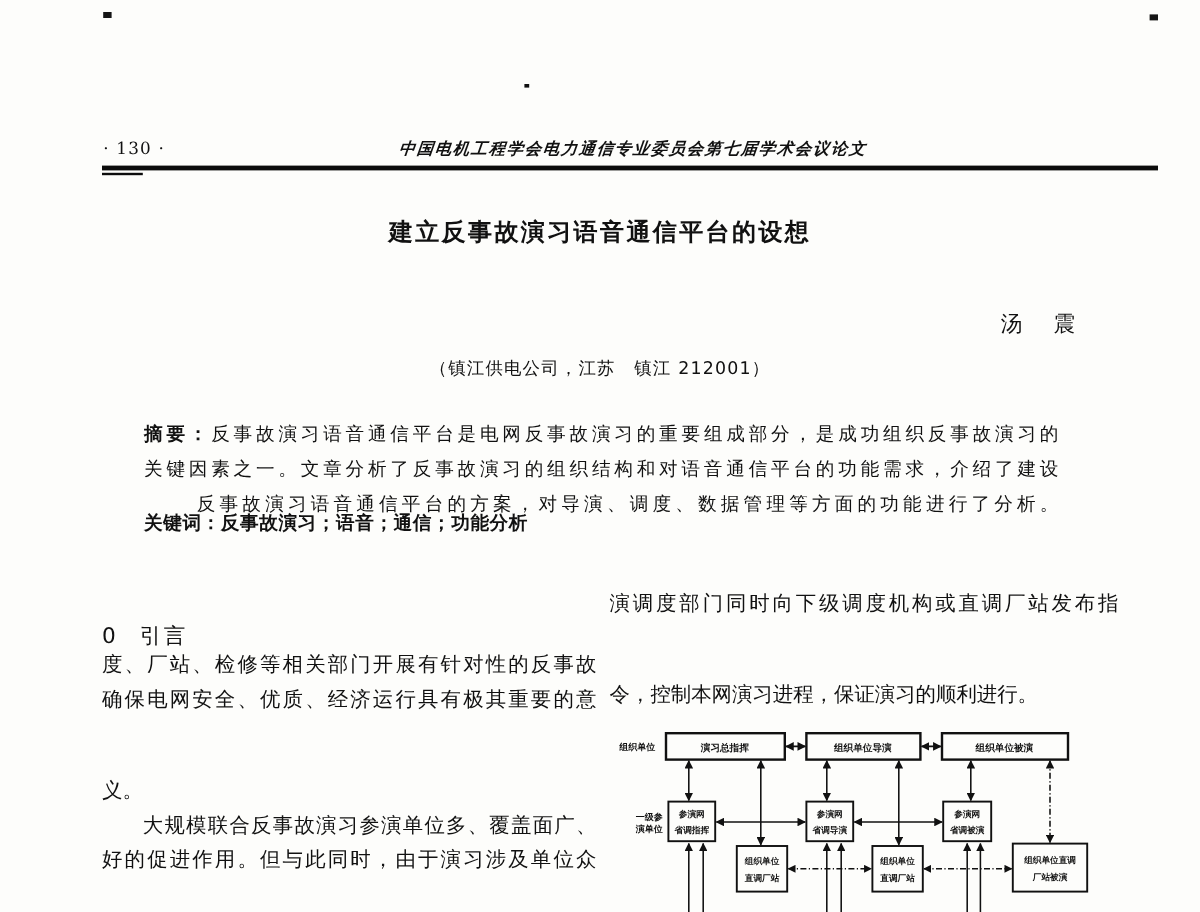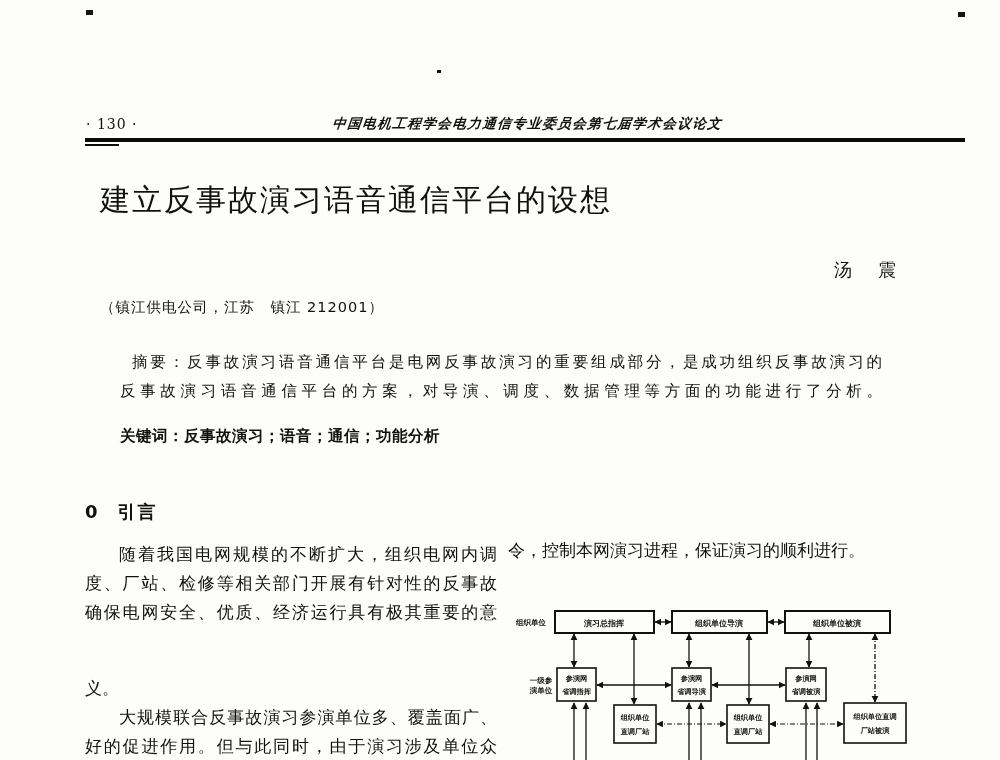--- a/index.html
+++ b/index.html
@@ -12,31 +12,31 @@
   .abs{position:absolute;}
   
   .page-num{left:86px;top:116px;font-size:14px;font-family:"DejaVu Serif",serif;letter-spacing:1px;}
   .header-line{left:240px;top:115px;width:575px;text-align:center;font-size:13.5px;
     font-weight:bold;font-style:italic;letter-spacing:1.5px;transform:skewX(-6deg);}
   .rule{left:85px;top:138px;width:880px;height:4px;background:#0c0c0c;}
   .rule2{left:85px;top:144px;width:34px;height:2px;background:#0c0c0c;}
   .speck{width:7px;height:5px;background:#151515;}
   .dot-artifact{left:437px;top:70px;width:4px;height:3px;background:#101010;}
   
-  .title{left:100px;top:180px;width:800px;text-align:left;font-size:30px;font-weight:normal;letter-spacing:2px;}
+  .title{left:100px;top:180px;width:800px;text-align:center;font-size:20px;font-weight:bold;letter-spacing:2px;}
   .author{left:100px;top:258px;width:800px;text-align:right;font-size:18px;letter-spacing:4px;}
-  .affil{left:100px;top:298px;width:800px;font-size:14.5px;letter-spacing:1px;}
+  .affil{left:100px;top:298px;width:800px;text-align:center;font-size:14.5px;letter-spacing:1px;}
   
   .abstract{left:120px;top:348px;width:762px;font-size:15.5px;line-height:29px;}
   .jline{text-align:justify;text-align-last:justify;text-justify:inter-character;}
-  .jline-last{text-align:left;}
-  .abstract b{font-weight:normal;margin-left:12px;}
+  .jline-last{text-align:left;margin-left:44px;}
+  .abstract b{font-weight:bold;}
   .keywords{left:120px;top:426px;width:762px;font-size:15.5px;font-weight:bold;letter-spacing:.5px;}
   
-  .sec-head{left:85px;top:500px;font-size:18px;font-weight:bold;letter-spacing:2px;text-align:center;}
+  .sec-head{left:85px;top:518px;font-size:18px;font-weight:normal;letter-spacing:2px;text-align:center;}
   .sec-num{margin-right:18px;}
   .col{font-size:17px;line-height:29px;}
   .col .ln{text-align:justify;text-align-last:justify;text-justify:inter-character;width:100%;}
   .col .ln.short{text-align-last:left;margin-top:47px;}
   .col .ln.indent{text-indent:2em;}
   .left-col{left:85px;top:540px;width:412px;}
   .right-col{left:508px;top:489px;width:424px;}
   
   .diagram{left:504px;top:598px;width:436px;height:162px;}
   svg text{font-family:"DejaVu Sans",sans-serif;font-weight:bold;fill:#111;}
@@ -54,41 +54,42 @@
 <div class="abs header-line">中国电机工程学会电力通信专业委员会第七届学术会议论文</div>
 <div class="abs rule"></div>
 <div class="abs rule2"></div>
 
 <div class="abs title">建立反事故演习语音通信平台的设想</div>
 <div class="abs author">汤　震</div>
 <div class="abs affil">（镇江供电公司，江苏　镇江 212001）</div>
 
 <div class="abs abstract">
   <div class="jline"><b>摘要：</b><span>反事故演习语音通信平台是电网反事故演习的重要组成部分，是成功组织反事故演习的</span></div>
+  <div class="jline">关键因素之一。文章分析了反事故演习的组织结构和对语音通信平台的功能需求，介绍了建设</div>
   <div class="jline jline-last">反事故演习语音通信平台的方案，对导演、调度、数据管理等方面的功能进行了分析。</div>
 </div>
 
 <div class="abs keywords">
   <b>关键词：</b><span>反事故演习；语音；通信；功能分析</span>
 </div>
 
 <div class="abs sec-head">
   <span class="sec-num">0</span><span>引言</span>
 </div>
 
 <div class="abs col left-col">
-  <div class="ln indent">随着我国电网规模的不断扩大，组织电网内调</div>
   <div class="ln">度、厂站、检修等相关部门开展有针对性的反事故</div>
   <div class="ln">确保电网安全、优质、经济运行具有极其重要的意</div>
   <div class="ln short">义。</div>
   <div class="ln indent">大规模联合反事故演习参演单位多、覆盖面广、</div>
   <div class="ln">好的促进作用。但与此同时，由于演习涉及单位众</div>
 </div>
 
 <div class="abs col right-col">
+  <div class="ln">演调度部门同时向下级调度机构或直调厂站发布指</div>
   <div class="ln short">令，控制本网演习进程，保证演习的顺利进行。</div>
 </div>
 
 <div class="abs diagram">
 <svg width="436" height="162" viewBox="0 0 436 162">
   <defs>
     <marker id="arr" viewBox="0 0 10 10" refX="9" refY="5" markerWidth="5.5" markerHeight="5.5" orient="auto-start-reverse">
       <path d="M0,0 L10,5 L0,10 z" fill="#111"></path>
     </marker>
   </defs>

